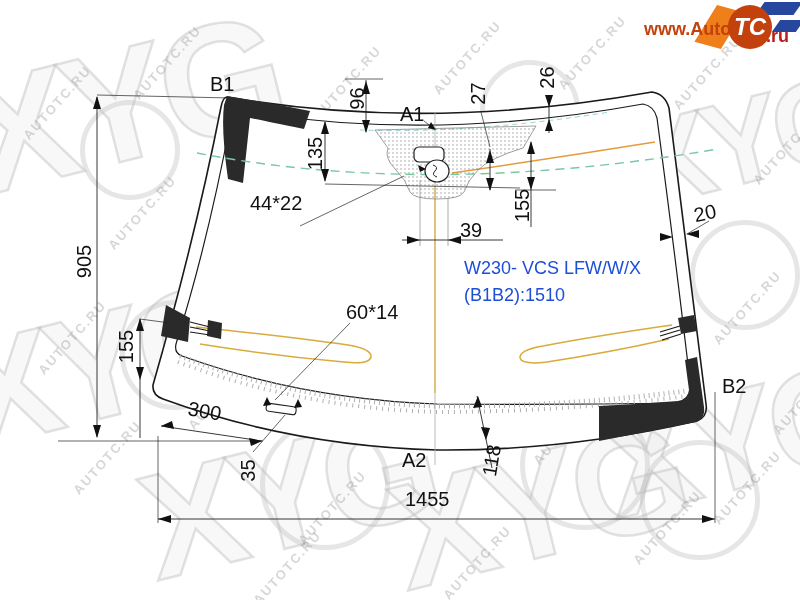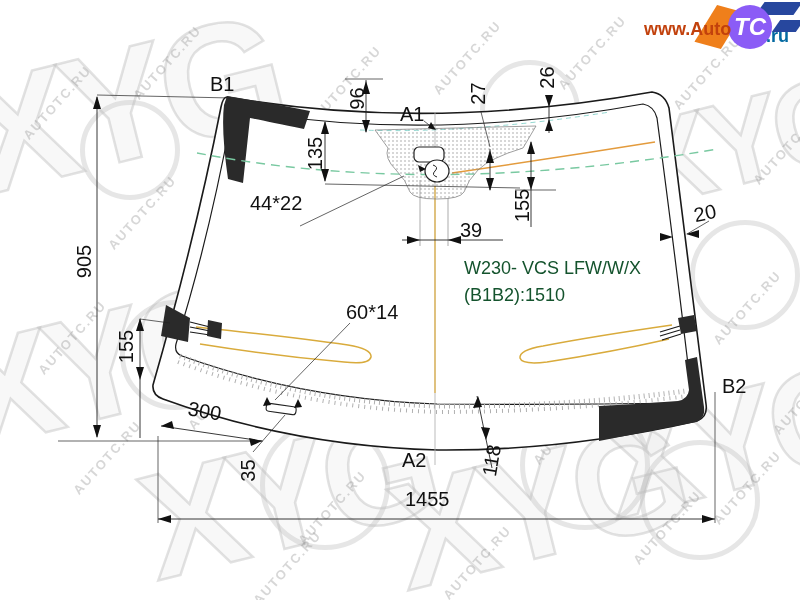--- a/index.html
+++ b/index.html
@@ -12,35 +12,35 @@
        color:rgba(205,205,205,0.14);-webkit-text-stroke:2.5px rgba(178,178,178,.38);
        transform:rotate(-14deg);z-index:1;line-height:1;}
   .wmc{position:absolute;border:5px solid rgba(188,188,188,.38);border-radius:50%;z-index:1;}
   
   svg.diagram{position:absolute;left:0;top:0;z-index:2;}
   
   .lbl{position:absolute;font:20px "Liberation Sans",sans-serif;color:#111;
        white-space:nowrap;z-index:3;}
   .v{width:60px;text-align:center;transform:rotate(-90deg);}
   .part{position:absolute;left:464px;top:255px;font:18px/27px "Liberation Sans",sans-serif;
-        color:#14532d;z-index:3;}
+        color:#1d4ed8;z-index:3;}
   
   .logo-orange{position:absolute;left:704px;top:8px;width:30px;height:38px;
         background:#ef7f1b;transform:skewX(-20deg) rotate(14deg);z-index:4;}
   .logo-blue1{position:absolute;left:760px;top:2px;width:38px;height:13px;
         background:#27479e;transform:skewX(-35deg);z-index:4;}
   .logo-blue2{position:absolute;left:776px;top:20px;width:24px;height:12px;
         background:#27479e;transform:skewX(-35deg);z-index:4;}
   .logo-circle{position:absolute;left:728px;top:5px;width:44px;height:44px;border-radius:50%;
-        background:#8b5cf6;z-index:5;text-align:center;}
+        background:#c2410c;z-index:5;text-align:center;}
   .logo-circle span{font:bold italic 24px/44px "Liberation Sans",sans-serif;color:#fff;}
   .logo-www{position:absolute;left:644px;top:19px;font:bold 18px "Liberation Sans",sans-serif;
         color:#c2410c;z-index:6;}
   .logo-ru{position:absolute;left:766px;top:26px;font:bold 18px "Liberation Sans",sans-serif;
-        color:#0369a1;z-index:6;}
+        color:#b91c1c;z-index:6;}
 </style>
 </head>
 <body>
 
 <div id="stage">
 
   <div>
     <div class="xyg" style="left:-35px;top:25px;font-size:160px;">XYG</div>
     <div class="xyg" style="left:-45px;top:290px;">XYG</div>
     <div class="xyg" style="left:140px;top:420px;">XYG</div>

